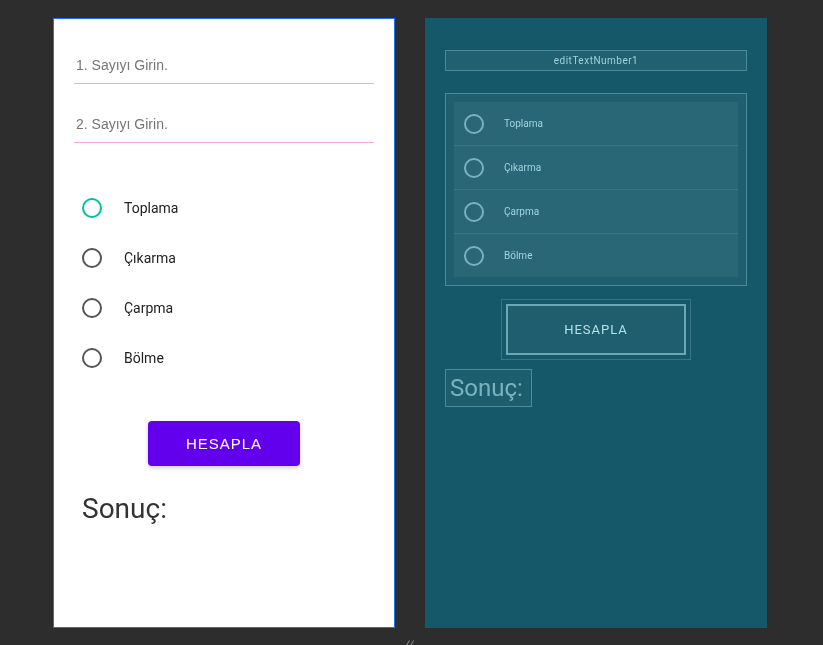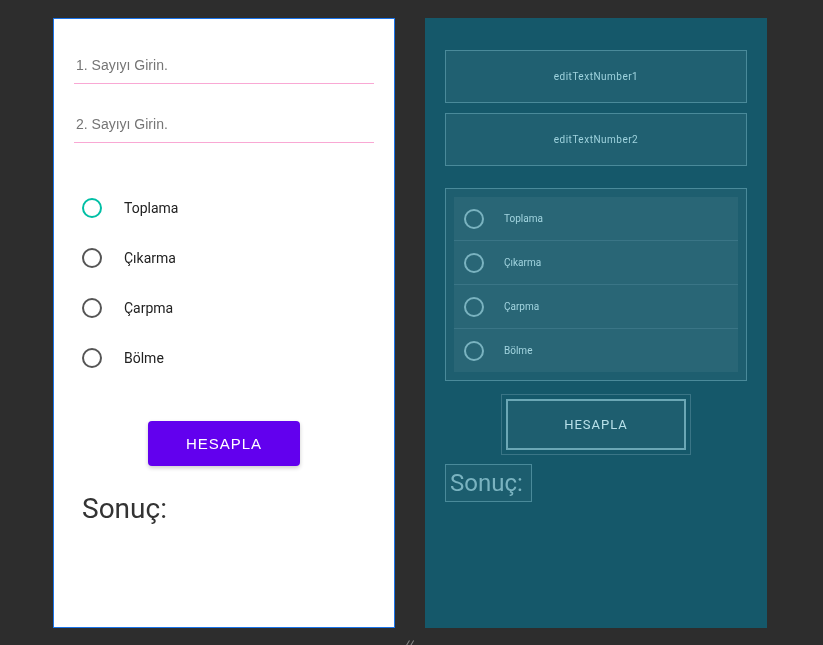--- a/index.html
+++ b/index.html
@@ -83,21 +83,21 @@
     background: #15586a;
     padding: 26px 20px 10px 20px;
     color: #97c8d3;
   }
   .bp-input {
     border: 1px solid #4a8a9a;
     background: rgba(255,255,255,0.05);
     text-align: center;
     font-size: 10px;
     letter-spacing: 0.5px;
-    padding: 20px 0;
+    padding: 4px 0;
     margin: 6px 0 10px 0;
     color: #9fd3de;
   }
   .bp-radio-group {
     border: 1px solid #4a8a9a;
     background: rgba(255,255,255,0.04);
     margin-top: 22px;
   }
   .bp-radio {
     display: flex;
@@ -176,21 +176,20 @@
 
   <button class="d-button">HESAPLA</button>
 
   <div class="d-result">Sonuç:</div>
 </div>
 
 <div class="phone blueprint-pane">
 
   <div class="bp-input">editTextNumber1</div>
 
-  <div class="bp-input">editTextNumber2</div>
 
   <div class="bp-radio-group">
     <div class="bp-radio">
       <div class="circle"></div>
       <span class="lbl">Toplama</span>
     </div>
     <div class="bp-radio">
       <div class="circle"></div>
       <span class="lbl">Çıkarma</span>
     </div>

